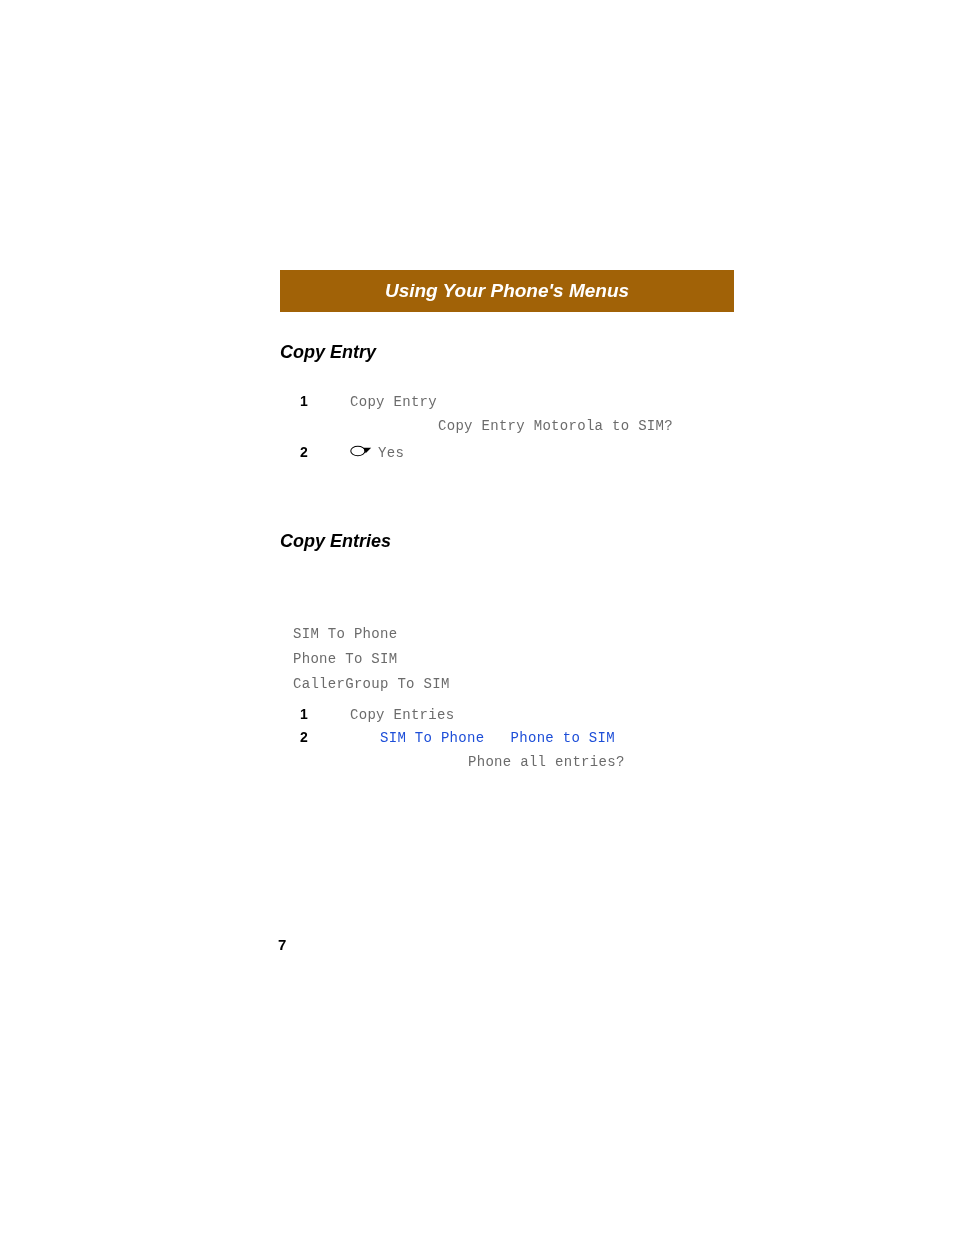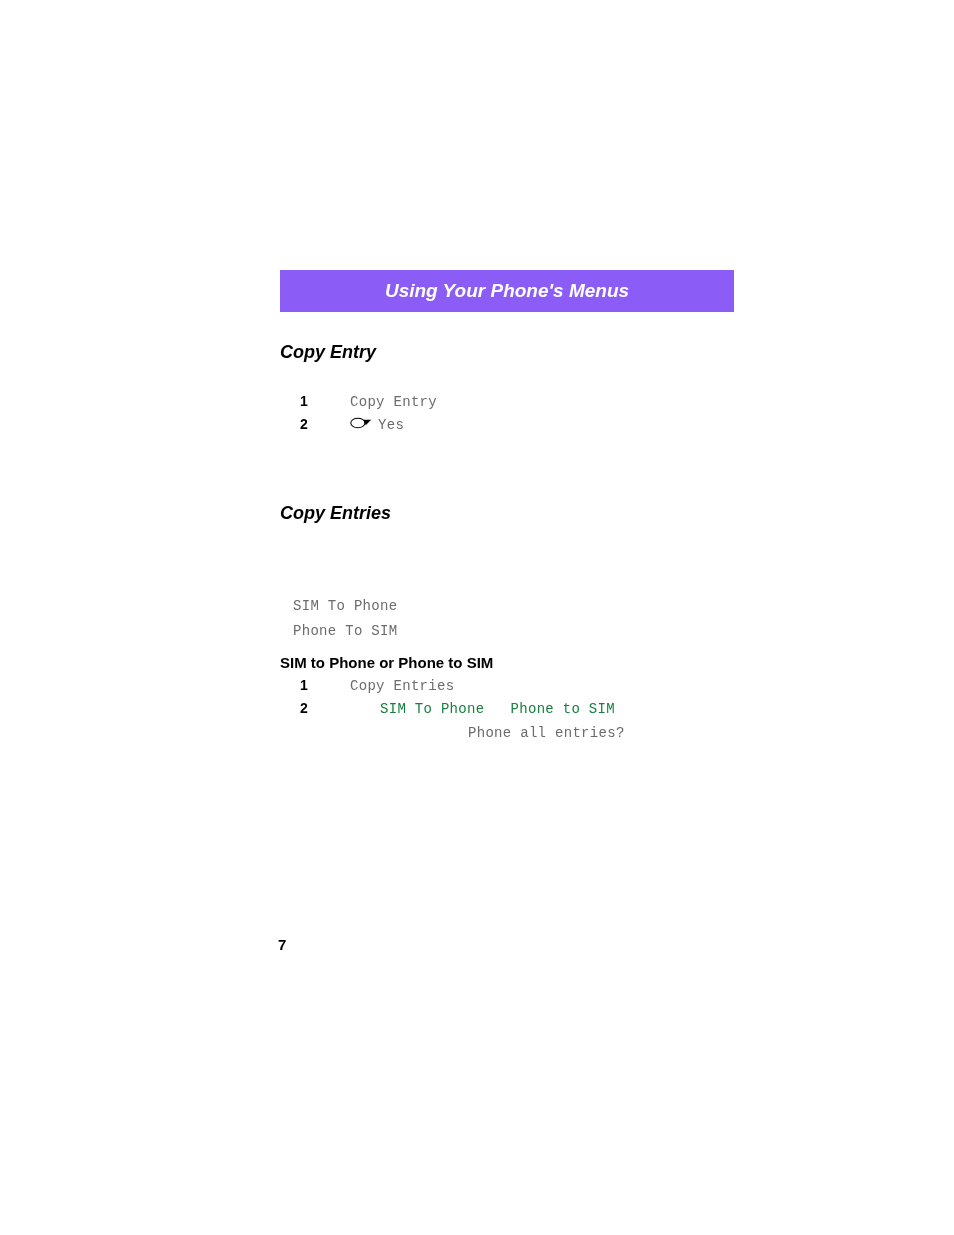--- a/index.html
+++ b/index.html
@@ -11,21 +11,21 @@
       width: 954px;
       height: 1235px;
       background: #ffffff;
       font-family: Arial, Helvetica, sans-serif;
       position: relative;
     }
     .page {
       padding: 270px 220px 0 280px;
     }
     .header-bar {
-      background: #8b5cf6;
+      background: #a16207;
       color: #ffffff;
       text-align: center;
       padding: 10px 0;
       font-style: italic;
       font-weight: bold;
       font-size: 19px;
       margin-bottom: 30px;
     }
     .section-heading {
       font-style: italic;
@@ -101,63 +101,66 @@
       top: 936px;
       font-weight: bold;
       font-size: 15px;
     }
     .prompt-indent-2 {
       padding-left: 188px;
       margin-top: 4px;
     }
     .inline-options {
       font-size: 14px;
-      color: #15803d;
+      color: #1d4ed8;
       font-family: "Courier New", monospace;
       letter-spacing: 0.3px;
       padding-left: 30px;
     }
   </style>
 </head>
 <body>
 
 <div class="page">
   <div class="header-bar">
     <span>Using Your Phone's Menus</span>
   </div>
 
   <div class="section-heading">Copy Entry</div>
 
   <div class="step-row">
     <span class="step-num">1</span>
     <span class="step-content">Copy Entry</span>
   </div>
 
+  <div class="prompt-row">
+    <span class="prompt-text">Copy Entry Motorola to SIM?</span>
+  </div>
 
   <div class="step-row">
     <span class="step-num">2</span>
     <span class="step-content">
       <span class="softkey-icon">
         <svg width="22" height="12" viewBox="0 0 28 14">
           <ellipse cx="10" cy="7" rx="9" ry="6" fill="none" stroke="#000" stroke-width="1.3"></ellipse>
           <path d="M 17 3 L 27 3 L 20 10 Z" fill="#000"></path>
         </svg>
       </span>
       <span>Yes</span>
     </span>
   </div>
 
   <div class="section-heading-2">Copy Entries</div>
 
   <div class="option-list">
     <div class="option-item">SIM To Phone</div>
     <div class="option-item">Phone To SIM</div>
+    <div class="option-item">CallerGroup To SIM</div>
   </div>
 
-  <div class="sub-heading">SIM to Phone or Phone to SIM</div>
 
   <div class="step-row">
     <span class="step-num">1</span>
     <span class="step-content">Copy Entries</span>
   </div>
 
   <div class="step-row">
     <span class="step-num">2</span>
     <span class="inline-options">
       <span>SIM To Phone</span>&nbsp;&nbsp;&nbsp;<span>Phone to SIM</span>

